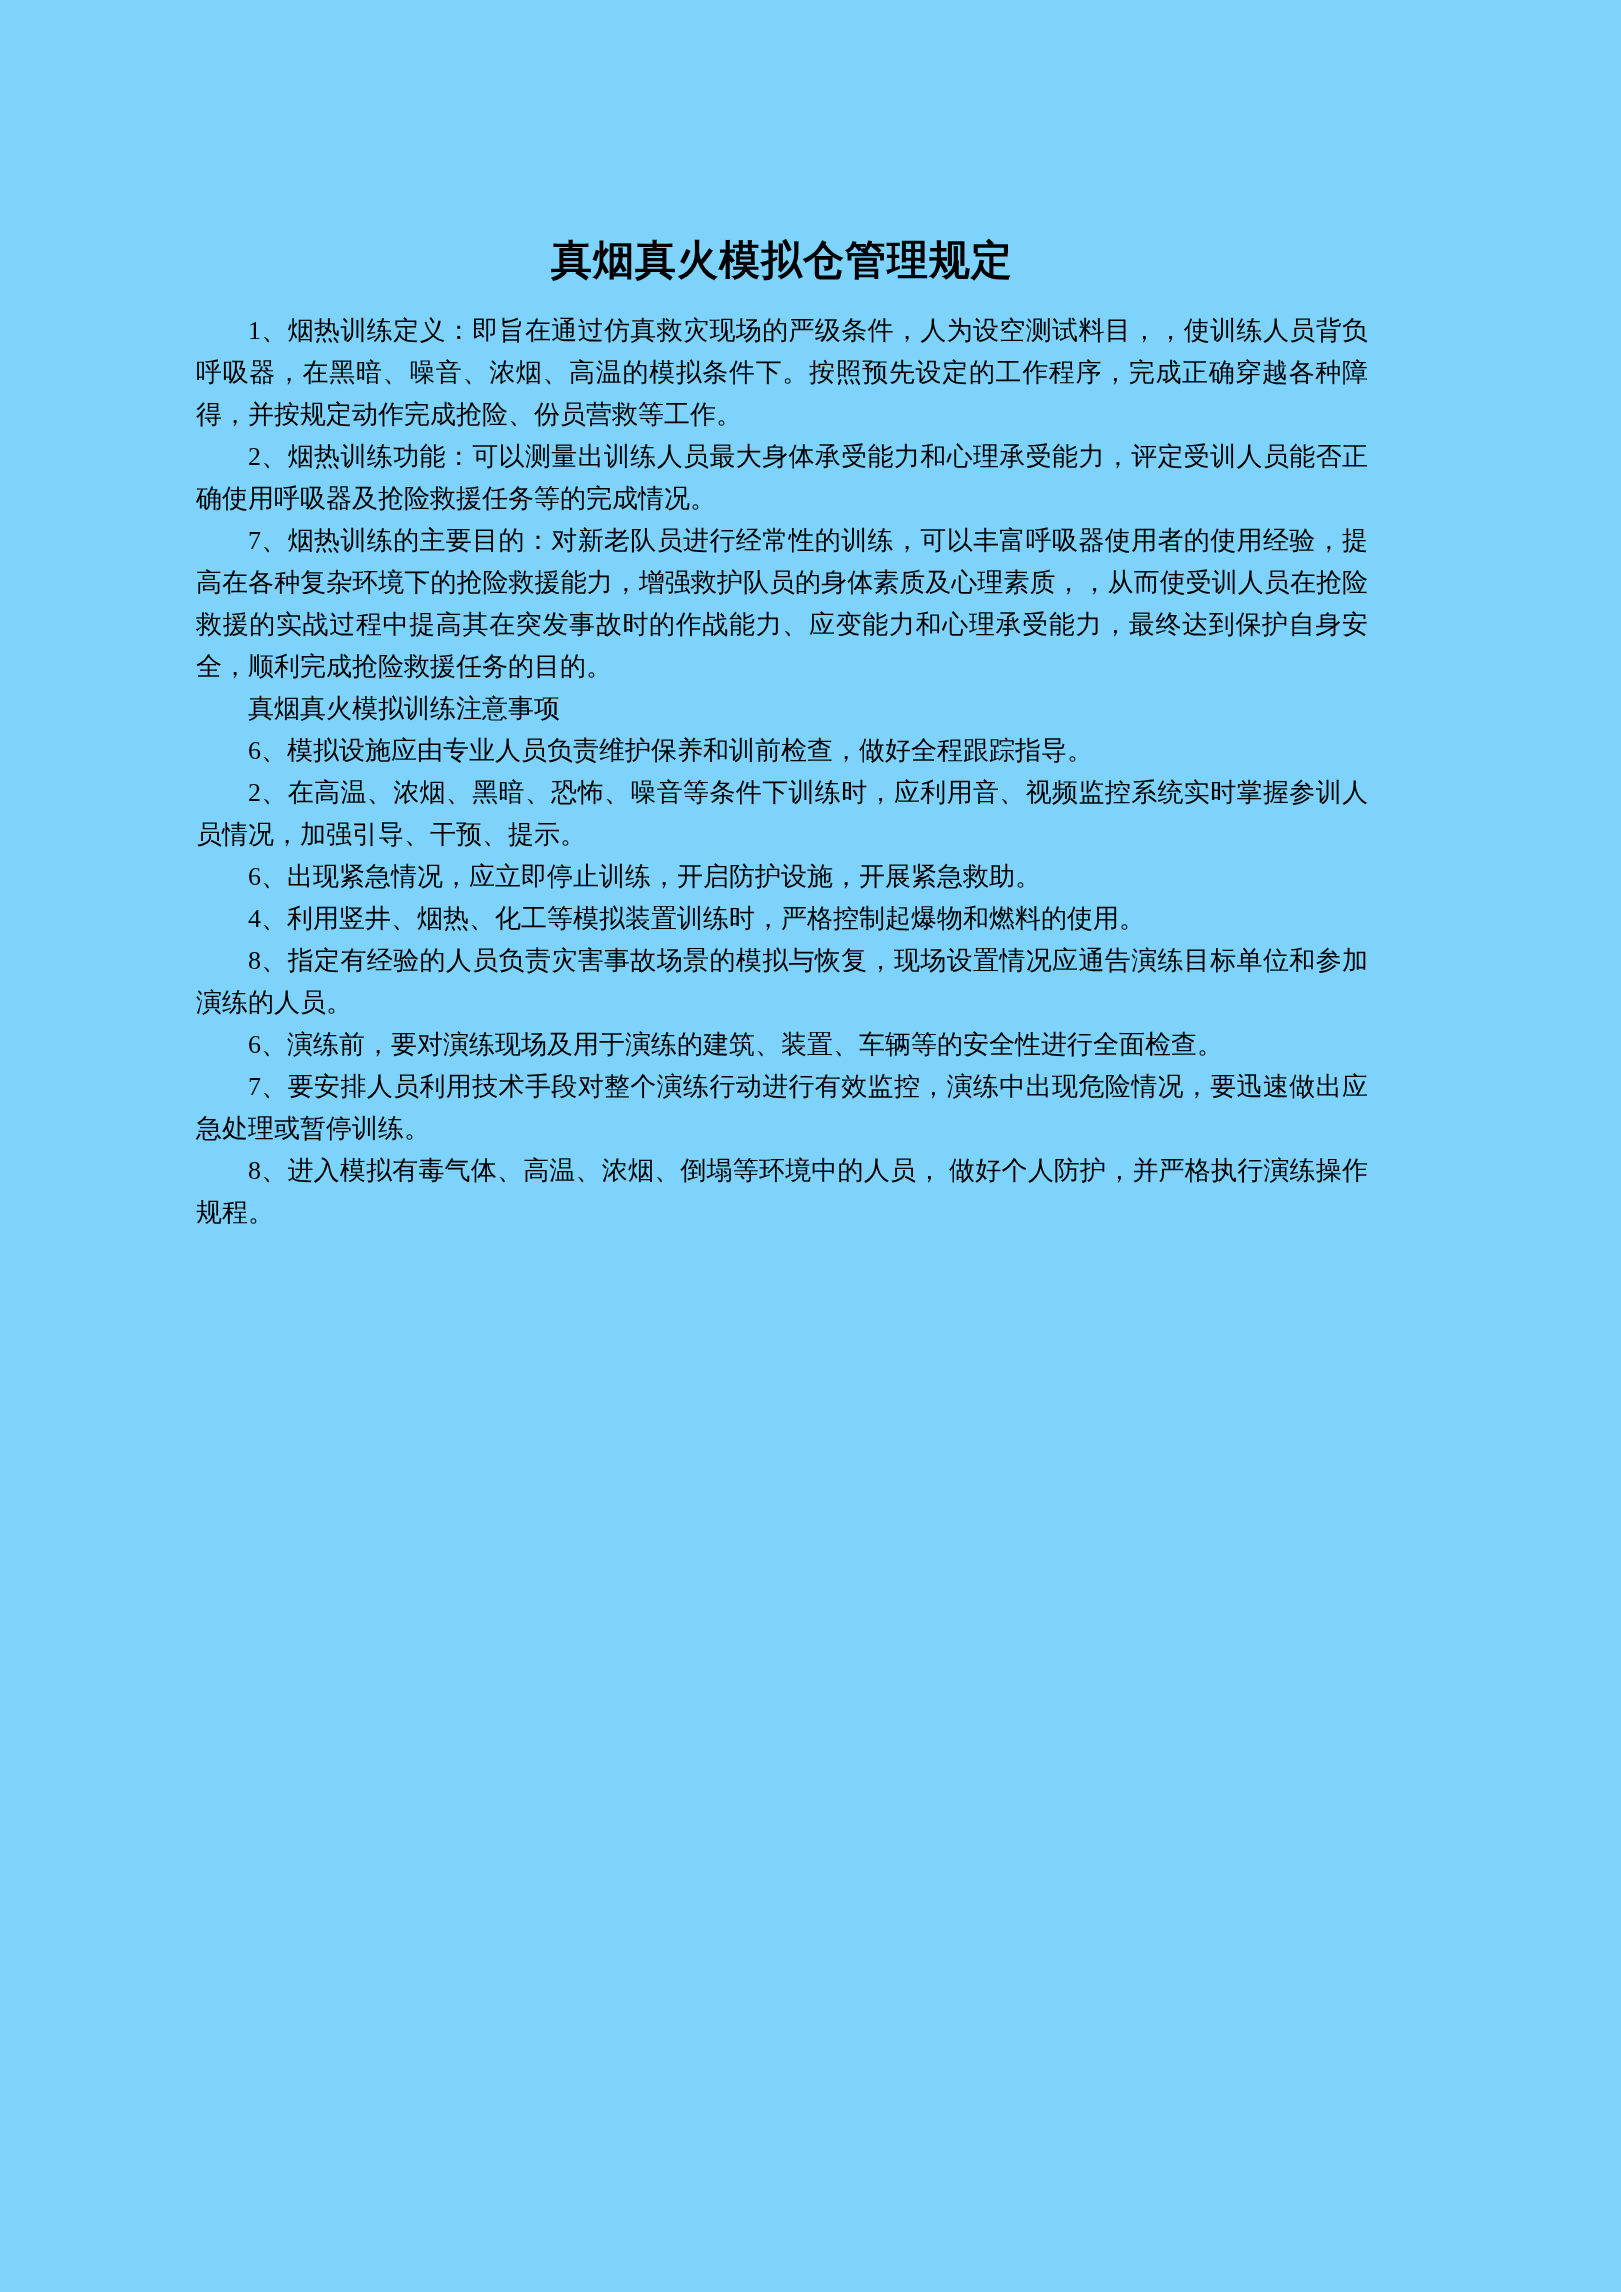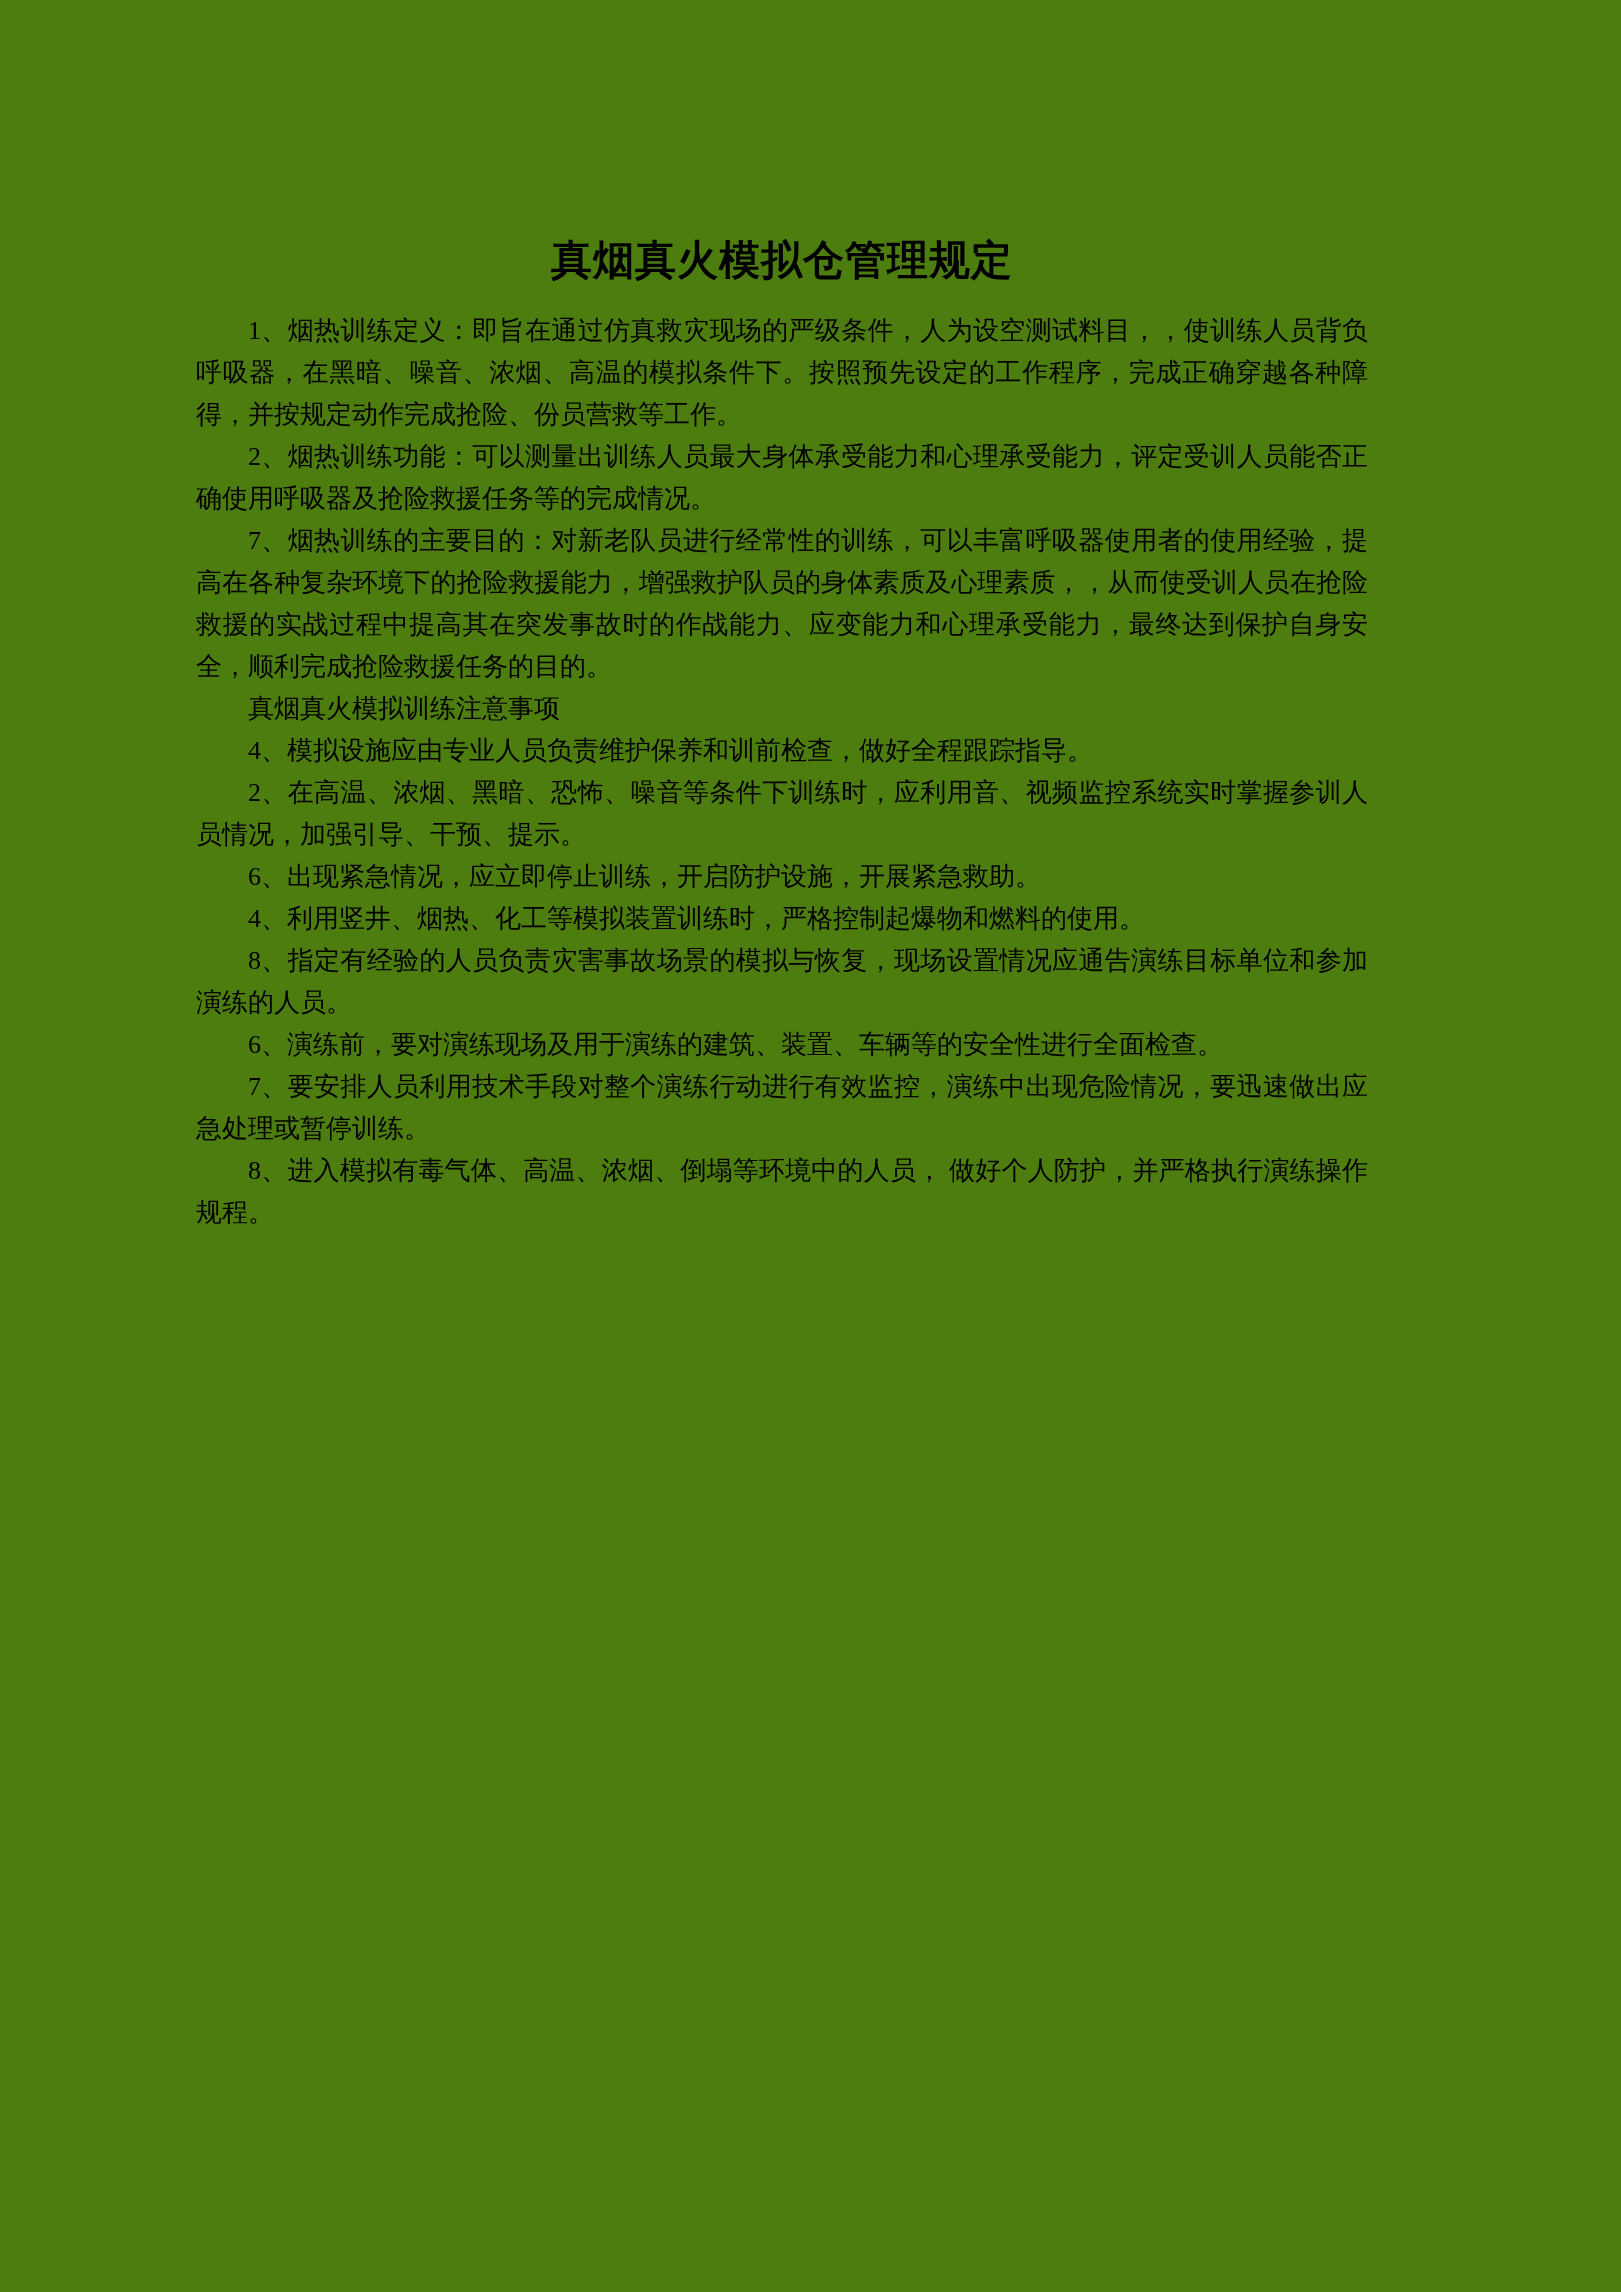--- a/index.html
+++ b/index.html
@@ -5,21 +5,21 @@
   html, body {
     margin: 0;
     padding: 0;
     background: #ffffff;
   }
   .page {
     position: relative;
     width: 1621px;
     height: 2293px;
     margin: 0 auto;
-    background: #4d7c0f;
+    background: #7dd3fc;
     box-sizing: border-box;
     padding: 235px 253px 0 196px; 
     font-family: "Liberation Serif", "DejaVu Serif", serif;
     color: #000000;
     overflow: hidden;
   }
   .doc-title {
     margin: 0 0 23.5px 0;
     font-size: 41px;
     line-height: 51px;
@@ -48,21 +48,21 @@
 <div class="page">
   <h1 class="doc-title">真烟真火模拟仓管理规定</h1>
 
   <div class="doc-body">
     <p class="para">1、烟热训练定义：即旨在通过仿真救灾现场的严级条件，人为设空测试料目，，使训练人员背负呼吸器，在黑暗、噪音、浓烟、高温的模拟条件下。按照预先设定的工作程序，完成正确穿越各种障得，并按规定动作完成抢险、份员营救等工作。</p>
     <p class="para">2、烟热训练功能：可以测量出训练人员最大身体承受能力和心理承受能力，评定受训人员能否正确使用呼吸器及抢险救援任务等的完成情况。</p>
     <p class="para">7、烟热训练的主要目的：对新老队员进行经常性的训练，可以丰富呼吸器使用者的使用经验，提高在各种复杂环境下的抢险救援能力，增强救护队员的身体素质及心理素质，，从而使受训人员在抢险救援的实战过程中提高其在突发事故时的作战能力、应变能力和心理承受能力，最终达到保护自身安全，顺利完成抢险救援任务的目的。</p>
 
     <p class="para">真烟真火模拟训练注意事项</p>
 
-    <p class="para">4、模拟设施应由专业人员负责维护保养和训前检查，做好全程跟踪指导。</p>
+    <p class="para">6、模拟设施应由专业人员负责维护保养和训前检查，做好全程跟踪指导。</p>
     <p class="para">2、在高温、浓烟、黑暗、恐怖、噪音等条件下训练时，应利用音、视频监控系统实时掌握参训人员情况，加强引导、干预、提示。</p>
     <p class="para">6、出现紧急情况，应立即停止训练，开启防护设施，开展紧急救助。</p>
     <p class="para">4、利用竖井、烟热、化工等模拟装置训练时，严格控制起爆物和燃料的使用。</p>
     <p class="para">8、指定有经验的人员负责灾害事故场景的模拟与恢复，现场设置情况应通告演练目标单位和参加演练的人员。</p>
     <p class="para">6、演练前，要对演练现场及用于演练的建筑、装置、车辆等的安全性进行全面检查。</p>
     <p class="para">7、要安排人员利用技术手段对整个演练行动进行有效监控，演练中出现危险情况，要迅速做出应急处理或暂停训练。</p>
     <p class="para">8、进入模拟有毒气体、高温、浓烟、倒塌等环境中的人员， 做好个人防护，并严格执行演练操作规程。</p>
   </div>
 </div>
 

